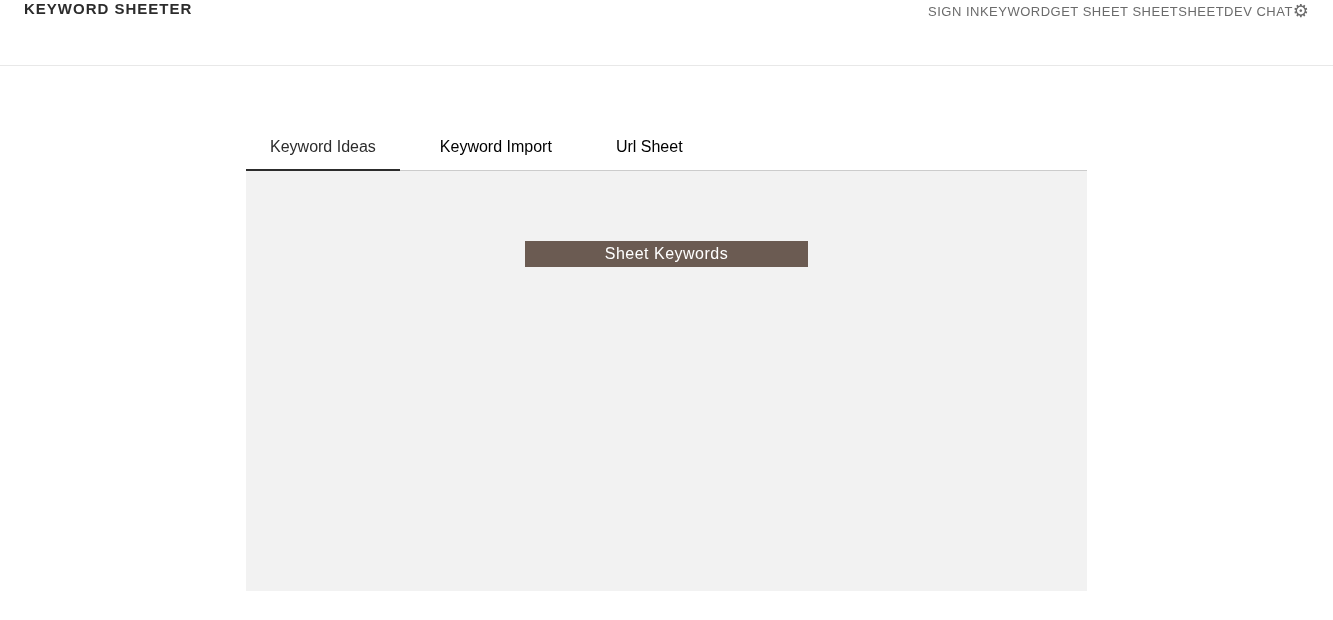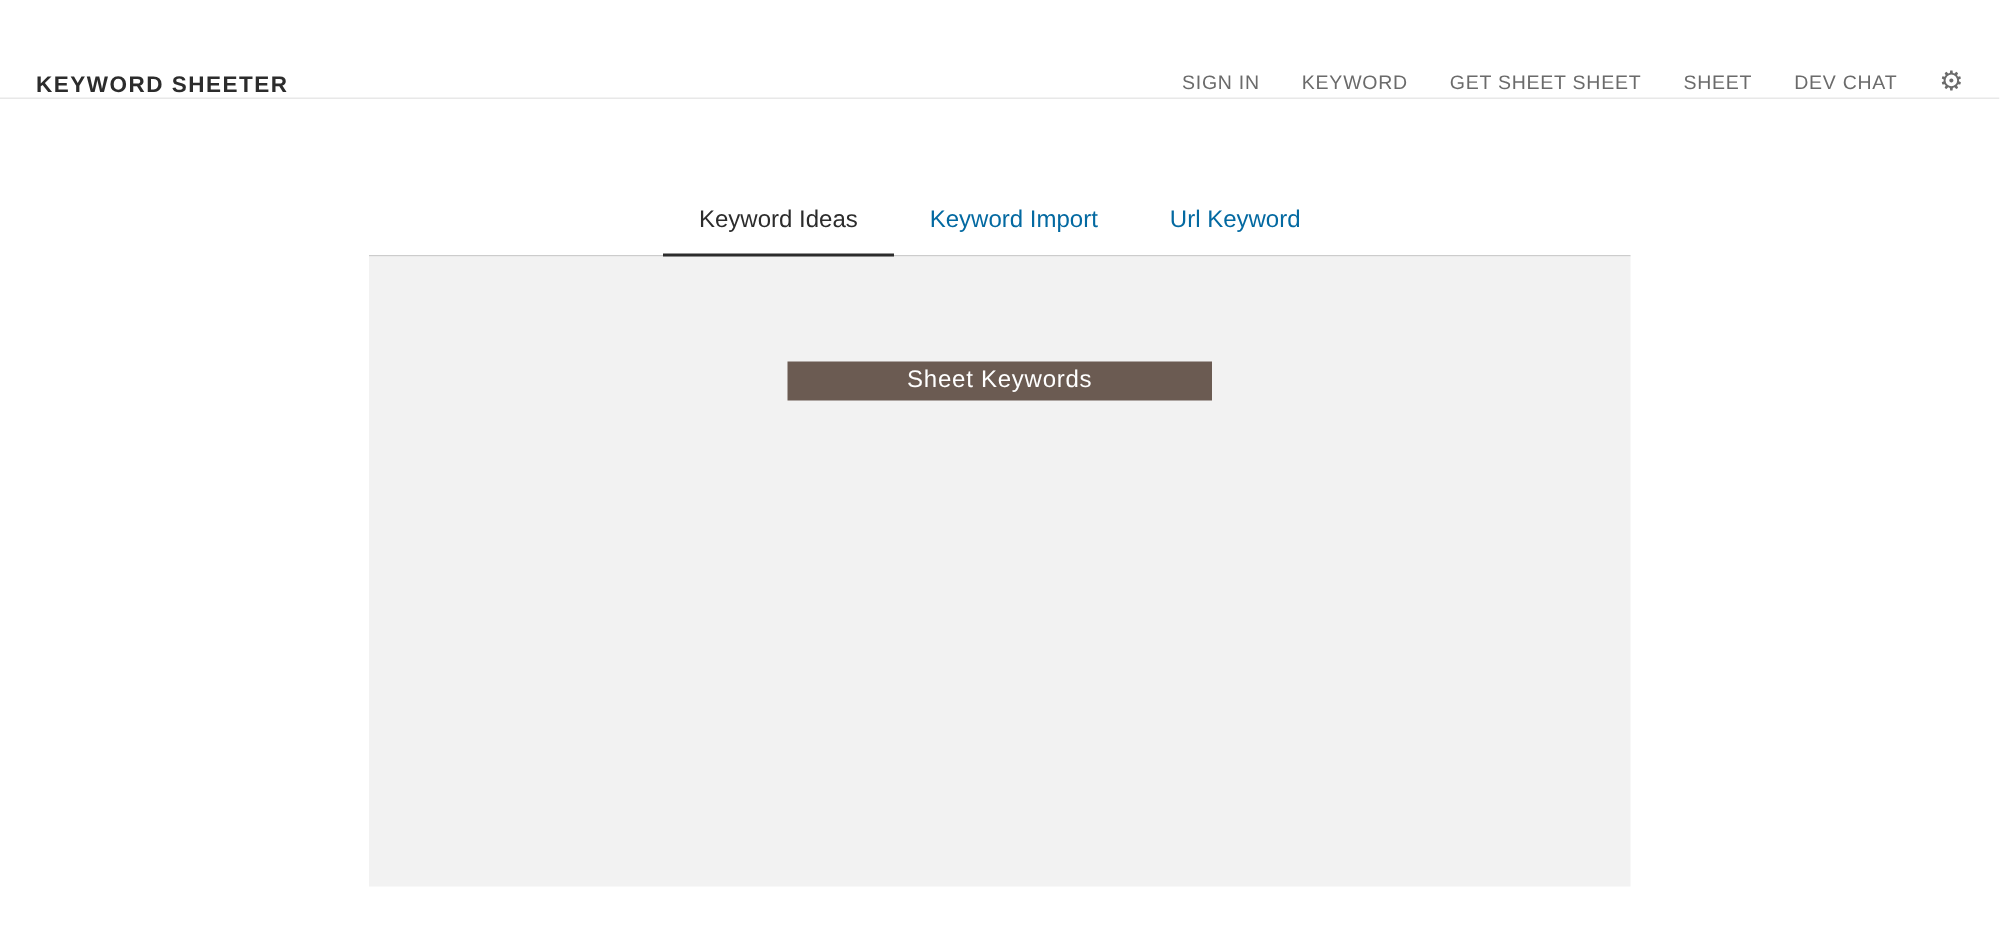--- a/index.html
+++ b/index.html
@@ -12,40 +12,39 @@
       font-family: 'Segoe UI', Arial, sans-serif;
       background: #ffffff;
       color: #333;
       width: 1333px;
       min-height: 620px;
     }
 
     
     .header {
       display: flex;
-      align-items: flex-end;
+      align-items: flex-start;
       justify-content: space-between;
       padding: 0 24px;
       height: 66px;
       border-bottom: 1px solid #e8e8e8;
       background: #ffffff;
     }
 
     .logo {
       font-size: 15px;
       font-weight: 700;
       letter-spacing: 1px;
       color: #2c2c2c;
       text-transform: uppercase;
     }
 
     .nav-right {
       display: flex;
       align-items: center;
-      gap: 28px;
     }
 
     .nav-link {
       font-size: 13px;
       color: #6b6b6b;
       text-decoration: none;
       letter-spacing: 0.5px;
       cursor: pointer;
     }
 
@@ -59,28 +58,27 @@
     .main {
       padding: 0 246px;
     }
 
     
     .tabs {
       display: flex;
       align-items: flex-end;
       border-bottom: 1px solid #ccc;
       margin-top: 60px;
-      gap: 0;
-      justify-content: center;
+      gap: 16px;
     }
 
     .tab {
       padding: 12px 24px 14px;
       font-size: 16px;
-      color: #0369a1;
+      color: #000000;
       cursor: pointer;
       position: relative;
       white-space: nowrap;
     }
 
     .tab.active {
       color: #2c2c2c;
       font-weight: 500;
     }
 
@@ -145,20 +143,20 @@
     <a class="nav-link">DEV CHAT</a>
     <span class="settings-icon">⚙</span>
   </nav>
 </header>
 
 <div class="main">
 
   <div class="tabs">
     <div class="tab active">Keyword Ideas</div>
     <div class="tab">Keyword Import</div>
-    <div class="tab">Url Keyword</div>
+    <div class="tab">Url Sheet</div>
   </div>
 
   <div class="content-area">
 
     <button class="btn-sheet">Sheet Keywords</button>
   </div>
 </div>
 
 </body></html>

